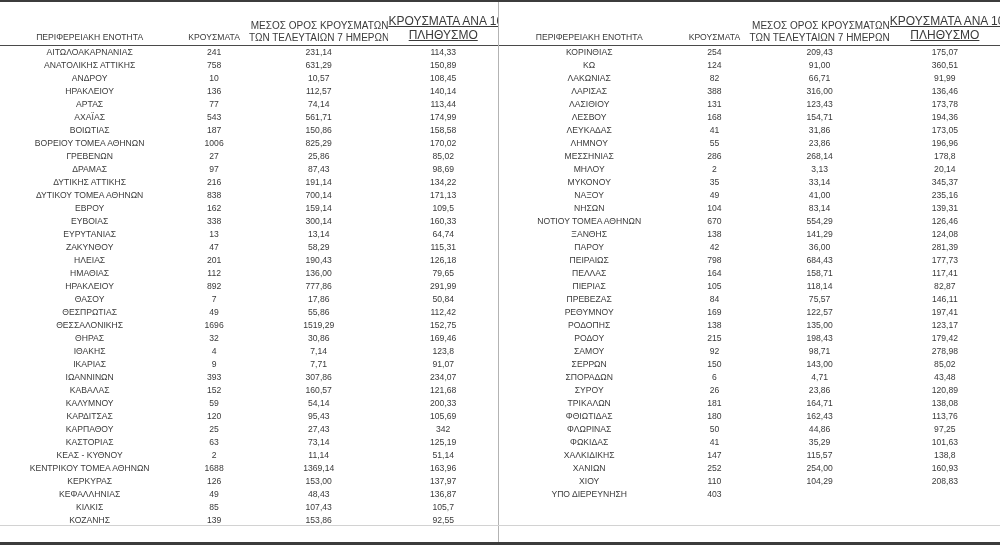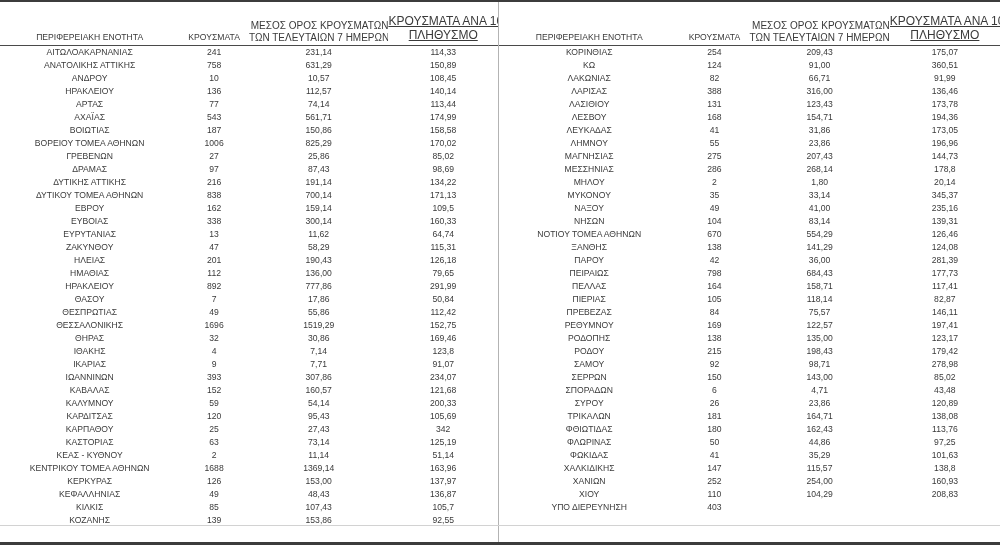--- a/index.html
+++ b/index.html
@@ -147,21 +147,21 @@
           </tr>
           <tr>
             <td>ΕΥΒΟΙΑΣ</td>
             <td>338</td>
             <td>300,14</td>
             <td>160,33</td>
           </tr>
           <tr>
             <td>ΕΥΡΥΤΑΝΙΑΣ</td>
             <td>13</td>
-            <td>11,62</td>
+            <td>13,14</td>
             <td>64,74</td>
           </tr>
           <tr>
             <td>ΖΑΚΥΝΘΟΥ</td>
             <td>47</td>
             <td>58,29</td>
             <td>115,31</td>
           </tr>
           <tr>
             <td>ΗΛΕΙΑΣ</td>
@@ -358,35 +358,29 @@
             <td>31,86</td>
             <td>173,05</td>
           </tr>
           <tr>
             <td>ΛΗΜΝΟΥ</td>
             <td>55</td>
             <td>23,86</td>
             <td>196,96</td>
           </tr>
           <tr>
-            <td>ΜΑΓΝΗΣΙΑΣ</td>
-            <td>275</td>
-            <td>207,43</td>
-            <td>144,73</td>
-          </tr>
-          <tr>
             <td>ΜΕΣΣΗΝΙΑΣ</td>
             <td>286</td>
             <td>268,14</td>
             <td>178,8</td>
           </tr>
           <tr>
             <td>ΜΗΛΟΥ</td>
             <td>2</td>
-            <td>1,80</td>
+            <td>3,13</td>
             <td>20,14</td>
           </tr>
           <tr>
             <td>ΜΥΚΟΝΟΥ</td>
             <td>35</td>
             <td>33,14</td>
             <td>345,37</td>
           </tr>
           <tr>
             <td>ΝΑΞΟΥ</td>

